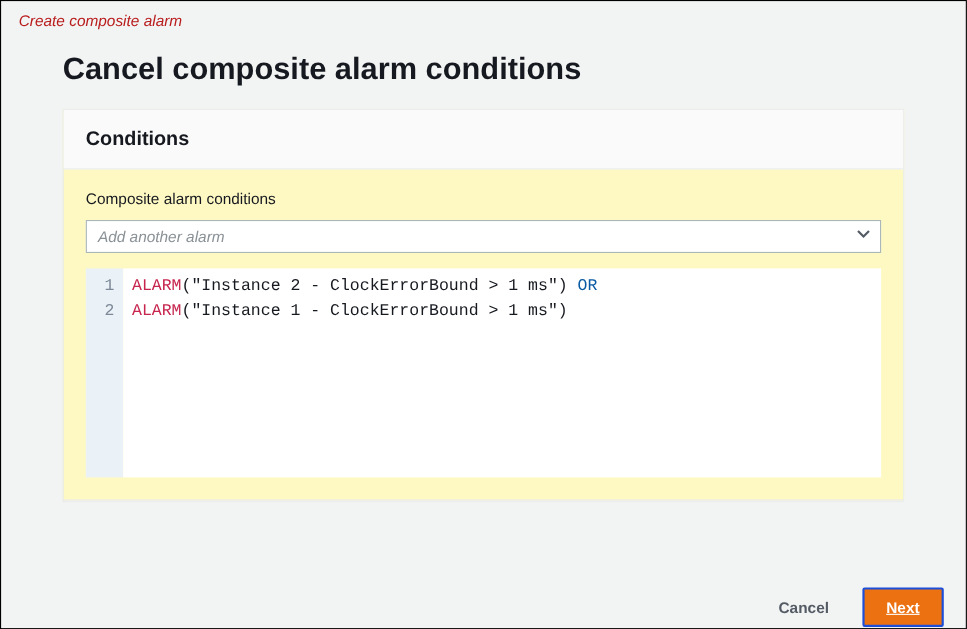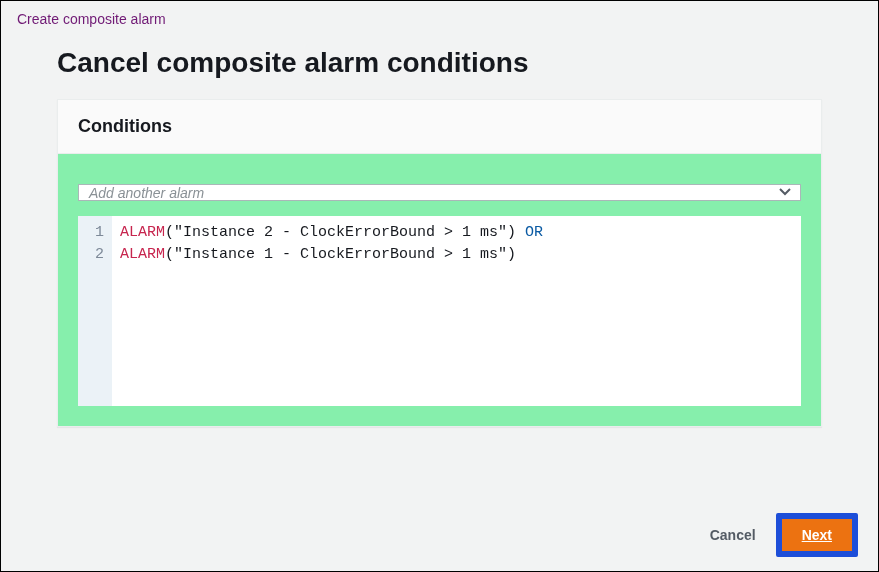--- a/index.html
+++ b/index.html
@@ -8,31 +8,32 @@
     background: #f2f3f3;
     width: 879px;
     height: 572px;
     position: relative;
     border: 1px solid #000;
     color: #16191f;
   }
   .breadcrumb {
     padding: 10px 16px 0 16px;
     font-size: 14px;
-    color: #701a75;
+    color: #b91c1c;
+    font-style: italic;
   }
   .page-title {
     padding: 20px 56px 20px 56px;
     font-size: 28px;
     font-weight: 700;
     color: #16191f;
   }
   .panel {
     margin: 0 56px;
-    background: #86efac;
+    background: #fef9c3;
     border: 1px solid #eaeded;
     box-shadow: 0 1px 1px rgba(0,0,0,0.05);
   }
   .panel-header {
     padding: 16px 20px;
     font-size: 18px;
     font-weight: 700;
     border-bottom: 1px solid #eaeded;
     background:#fafafa;
   }
@@ -61,21 +62,21 @@
     margin-left: 2px;
   }
   .select-row {
     margin-top: 12px;
     position: relative;
   }
   .select-box {
     width: 100%;
     border: 1px solid #aab7b8;
     background: #fff;
-    height: 17px;
+    height: 30px;
     padding: 0 34px 0 10px;
     font-size: 14px;
     font-style: italic;
     color: #8a9196;
     text-align: left;
     cursor: pointer;
   }
   .select-caret {
     position: absolute;
     right: 10px;
@@ -106,54 +107,56 @@
     padding: 6px 8px;
     white-space: pre;
     overflow: hidden;
   }
   .tok-kw { color: #c7254e; }
   .tok-str { color: #16191f; }
   .tok-op { color: #0a5aa3; text-align: right; }
   .footer {
     position: absolute;
     right: 20px;
-    bottom: 14px;
+    bottom: 1px;
     display: flex;
+    gap: 10px;
     align-items: center;
   }
   .btn {
     font-size: 14px;
     font-weight: 700;
     padding: 8px 20px;
     cursor: pointer;
     border-radius: 2px;
   }
   .btn-link {
     background: transparent;
     border: none;
     color: #545b64;
   }
   .btn-primary {
     background: #ec7211;
-    border: 6px solid #1d4ed8;
+    border: 2px solid #1d4ed8;
     color: #fff;
     text-decoration: underline;
   }
 </style>
 </head>
 <body>
 
 <div class="breadcrumb">Create composite alarm</div>
 
 <h1 class="page-title">Cancel composite alarm conditions</h1>
 
 <div class="panel">
   <div class="panel-header">Conditions</div>
   <div class="panel-body">
 
+    <div class="field-label">Composite alarm conditions</div>
 
     <div class="select-row">
       <button class="select-box">Add another alarm</button>
       <span class="select-caret">
         <svg width="12" height="12" viewBox="0 0 12 12">
             <path d="M1 3l5 5 5-5" fill="none" stroke="#545b64" stroke-width="2"></path>
           </svg>
       </span>
     </div>
 

